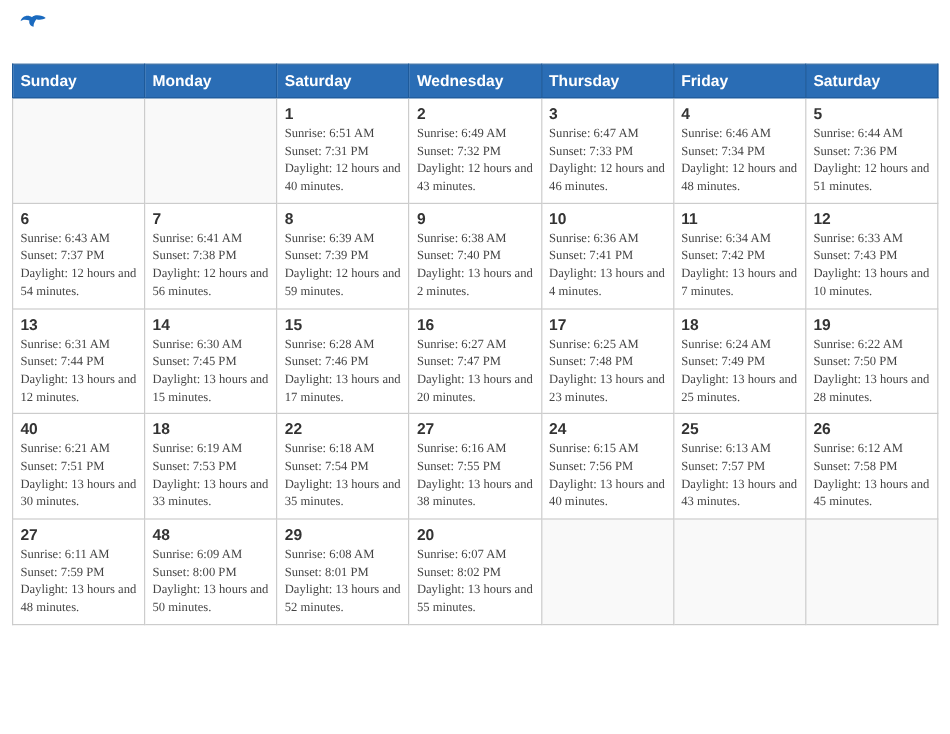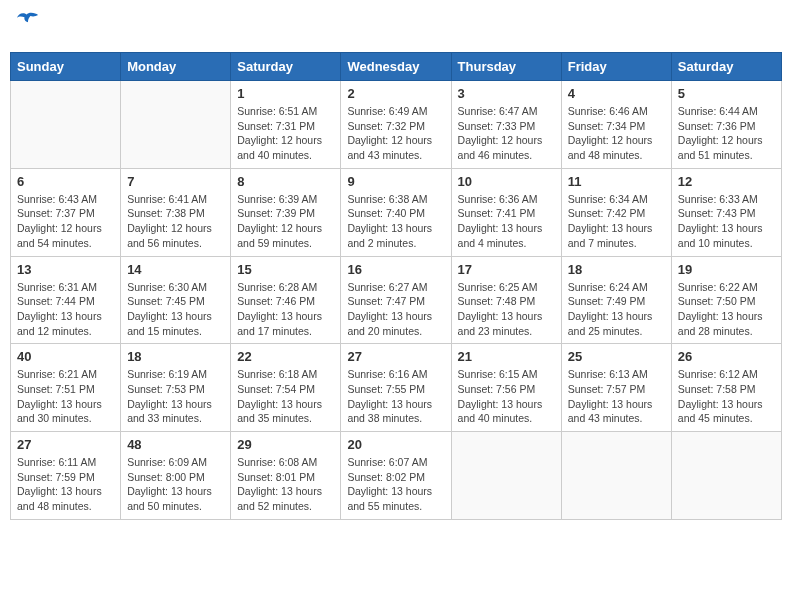--- a/index.html
+++ b/index.html
@@ -65,20 +65,21 @@
     .day-number {
       font-size: 13px;
       font-weight: bold;
       margin-bottom: 3px;
       display: block;
     }
     .day-info {
       font-size: 10.5px;
       line-height: 1.4;
       color: #444;
+      font-family: Liberation Serif, serif;
     }
   </style>
 </head>
 <body>
 
 <div class="header">
   <div class="logo">
     <div style="display:flex; align-items:center;">
       <span style="display:inline-flex; flex-direction:column; line-height:1;">
         <span style="font-size:17px; font-weight:bold; color:#333;"></span>
@@ -205,21 +206,21 @@
         </td>
         <td>
           <span class="day-number">22</span>
           <div class="day-info">Sunrise: 6:18 AM<br>Sunset: 7:54 PM<br>Daylight: 13 hours and 35 minutes.</div>
         </td>
         <td>
           <span class="day-number">27</span>
           <div class="day-info">Sunrise: 6:16 AM<br>Sunset: 7:55 PM<br>Daylight: 13 hours and 38 minutes.</div>
         </td>
         <td>
-          <span class="day-number">21</span>
+          <span class="day-number">24</span>
           <div class="day-info">Sunrise: 6:15 AM<br>Sunset: 7:56 PM<br>Daylight: 13 hours and 40 minutes.</div>
         </td>
         <td>
           <span class="day-number">25</span>
           <div class="day-info">Sunrise: 6:13 AM<br>Sunset: 7:57 PM<br>Daylight: 13 hours and 43 minutes.</div>
         </td>
         <td>
           <span class="day-number">26</span>
           <div class="day-info">Sunrise: 6:12 AM<br>Sunset: 7:58 PM<br>Daylight: 13 hours and 45 minutes.</div>
         </td>

